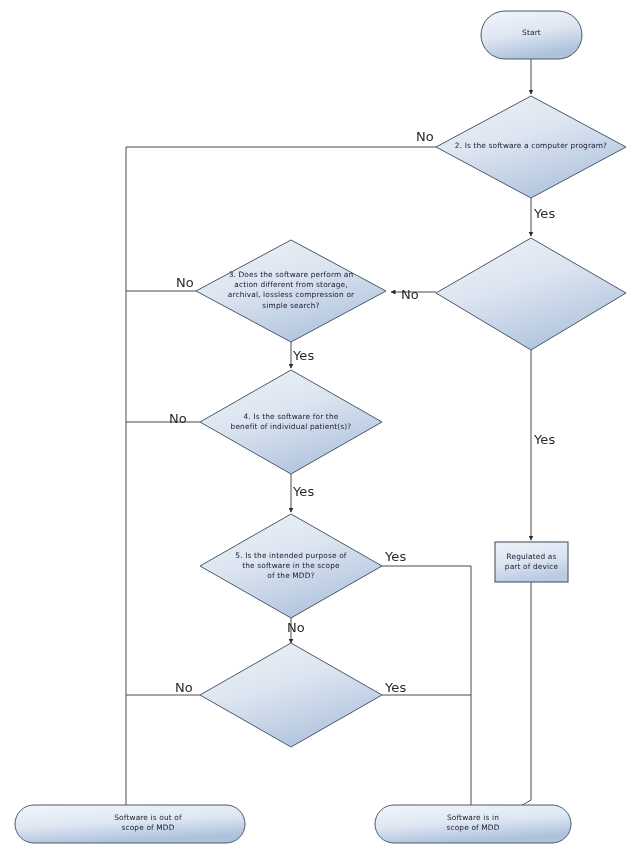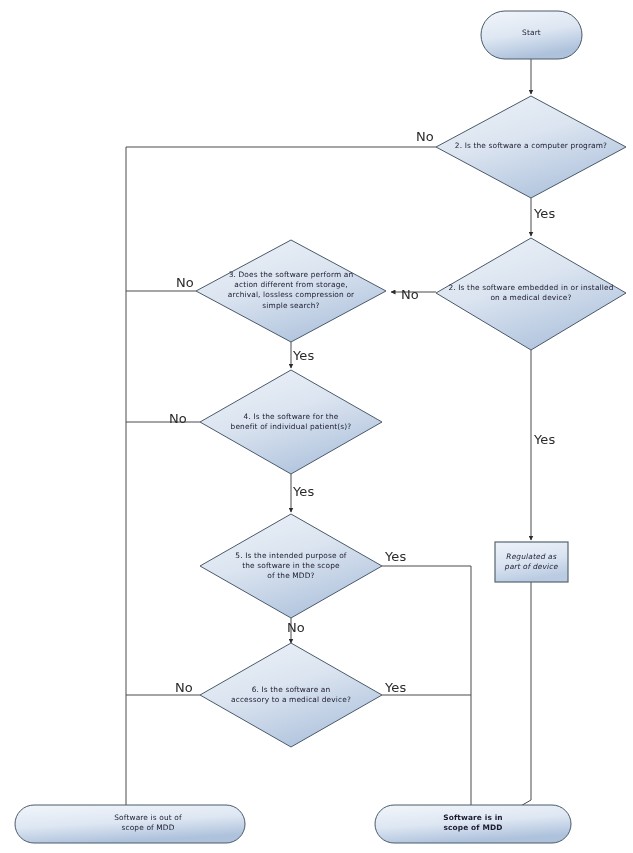--- a/index.html
+++ b/index.html
@@ -119,45 +119,41 @@
 
     <rect x="15" y="805" width="230" height="38" rx="19" ry="19" fill="url(#gradNode)" stroke="#4a5a6a" stroke-width="1"></rect>
 
     <rect x="375" y="805" width="196" height="38" rx="19" ry="19" fill="url(#gradNode)" stroke="#4a5a6a" stroke-width="1"></rect>
   </svg>
 
   <div class="node-label" style="left:481px; top:28px; width:101px;">Start</div>
 
   <div class="node-label" style="left:441px; top:141px; width:180px;">2. Is the software a computer program?</div>
 
-  <div class="node-label" style="left:443px; top:283px; width:176px;">2. Is the software embedded in or installed
-on a medical device?</div>
 
   <div class="node-label" style="left:211px; top:270px; width:160px;text-align:center;">3. Does the software perform an
 action different from storage,
 archival, lossless compression or
 simple search?</div>
 
   <div class="node-label" style="left:216px; top:412px; width:150px;">4. Is the software for the
 benefit of individual patient(s)?</div>
 
   <div class="node-label" style="left:221px; top:551px; width:140px;">5. Is the intended purpose of
 the software in the scope
 of the MDD?</div>
 
-  <div class="node-label" style="left:216px; top:685px; width:150px;">6. Is the software an
-accessory to a medical device?</div>
 
-  <div class="node-label" style="left:495px; top:552px; width:73px;font-style:italic;">Regulated as
+  <div class="node-label" style="left:495px; top:552px; width:73px;">Regulated as
 part of device</div>
 
   <div class="node-label" style="left:15px; top:813px; width:266px;">Software is out of
 scope of MDD</div>
 
-  <div class="node-label" style="left:375px; top:813px; width:196px;font-weight:bold;">Software is in
+  <div class="node-label" style="left:375px; top:813px; width:196px;">Software is in
 scope of MDD</div>
 
   <div class="edge-label" style="left:416px; top:132px;">No</div>
 
   <div class="edge-label" style="left:534px; top:209px;">Yes</div>
 
   <div class="edge-label" style="left:401px; top:290px;">No</div>
 
   <div class="edge-label" style="left:534px; top:435px;">Yes</div>
 

